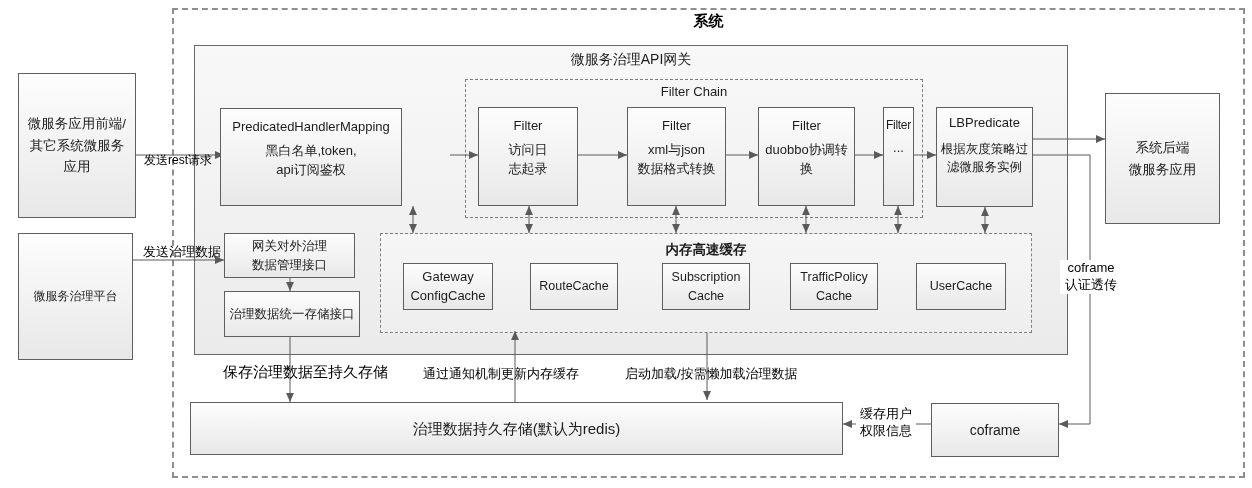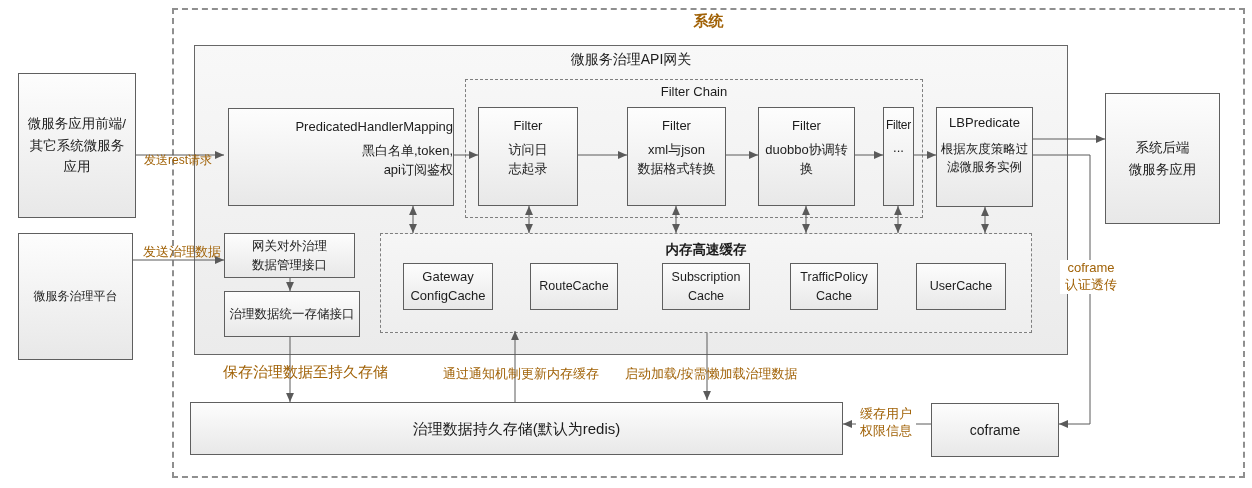--- a/index.html
+++ b/index.html
@@ -21,21 +21,21 @@
     background:linear-gradient(180deg,#fdfdfd,#e8e8e8);
     text-align:center;font-size:13px;line-height:1.45;
   }
   .cbox{display:flex;flex-direction:column;justify-content:center;align-items:center;}
   .nt{padding-top:9px;font-size:13px;}
   .nb{margin-top:5px;}
   .nb.tight{margin-top:7px;font-size:12.5px;}
   .ln{display:block;}
   .lh17{line-height:1.6;}
   
-  .elabel{position:absolute;white-space:nowrap;font-size:13px;color:#a16207;}
+  .elabel{position:absolute;white-space:nowrap;font-size:13px;color:#000000;}
   .elabel.center{text-align:center;white-space:normal;}
   .elabel.bg{background:#ffffff;line-height:1.3;}
   svg.wires{position:absolute;left:0;top:0;}
 </style>
 </head>
 <body>
 
 <div class="canvas">
 
   <div class="abs outer-dashed" style="left:172px;top:8px;width:1073px;height:470px;"></div>
@@ -94,21 +94,21 @@
 
   <div class="node cbox" style="left:18px;top:233px;width:115px;height:127px;font-size:12px;">
     <span class="ln">微服务治理平台</span>
   </div>
 
   <div class="node cbox lh17" style="left:1105px;top:93px;width:115px;height:131px;font-size:13.5px;">
     <span class="ln">系统后端</span>
     <span class="ln">微服务应用</span>
   </div>
 
-  <div class="node" style="left:228px;top:108px;width:226px;height:98px;text-align:right;">
+  <div class="node" style="left:220px;top:108px;width:182px;height:98px;">
     <div class="nt">PredicatedHandlerMapping</div>
     <div class="nb">
       <span class="ln">黑白名单,token,</span>
       <span class="ln">api订阅鉴权</span>
     </div>
   </div>
 
   <div class="node" style="left:478px;top:107px;width:100px;height:99px;">
     <div class="nt">Filter</div>
     <div class="nb">
@@ -180,21 +180,21 @@
     <span class="ln">治理数据持久存储(默认为redis)</span>
   </div>
 
   <div class="node cbox" style="left:931px;top:403px;width:128px;height:54px;font-size:14px;">
     <span class="ln">coframe</span>
   </div>
 
   <div class="elabel" style="left:144px;top:152px;font-size:12px;">发送rest请求</div>
   <div class="elabel" style="left:143px;top:243px;">发送治理数据</div>
   <div class="elabel" style="left:223px;top:363px;font-size:15px;">保存治理数据至持久存储</div>
-  <div class="elabel" style="left:443px;top:365px;">通过通知机制更新内存缓存</div>
+  <div class="elabel" style="left:423px;top:365px;">通过通知机制更新内存缓存</div>
   <div class="elabel" style="left:625px;top:365px;">启动加载/按需懒加载治理数据</div>
 
   <div class="elabel center bg" style="left:1060px;top:260px;width:62px;">
     <span class="ln">coframe</span>
     <span class="ln">认证透传</span>
   </div>
 
   <div class="elabel center bg" style="left:856px;top:406px;width:60px;">
     <span class="ln">缓存用户</span>
     <span class="ln">权限信息</span>

